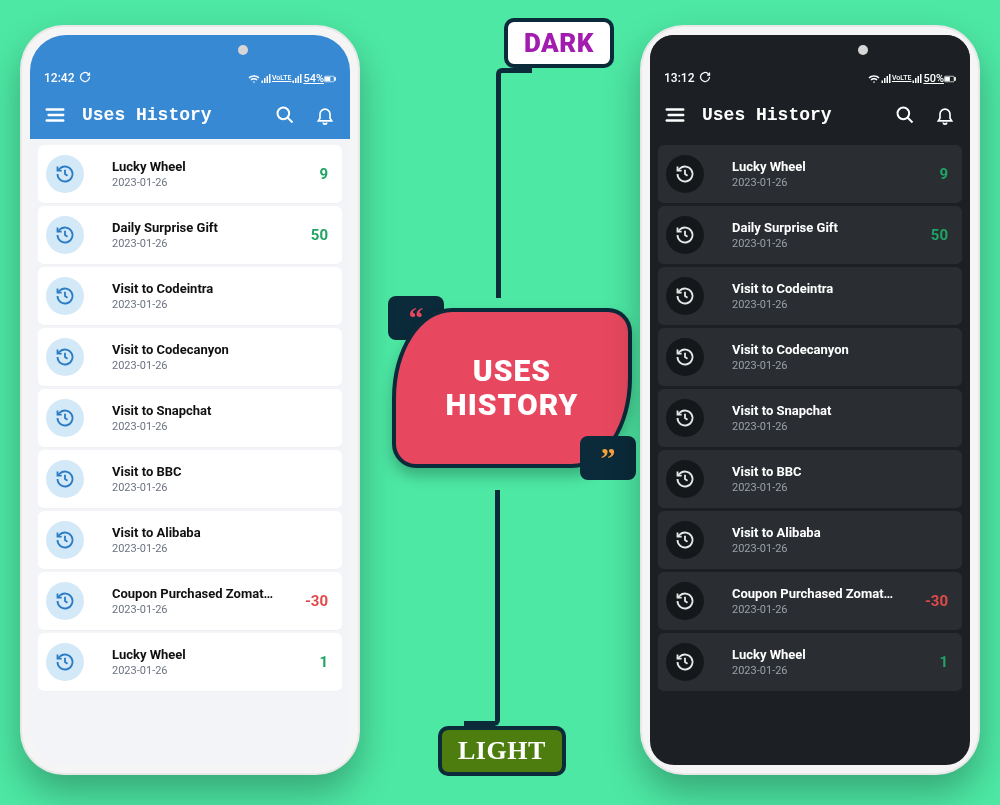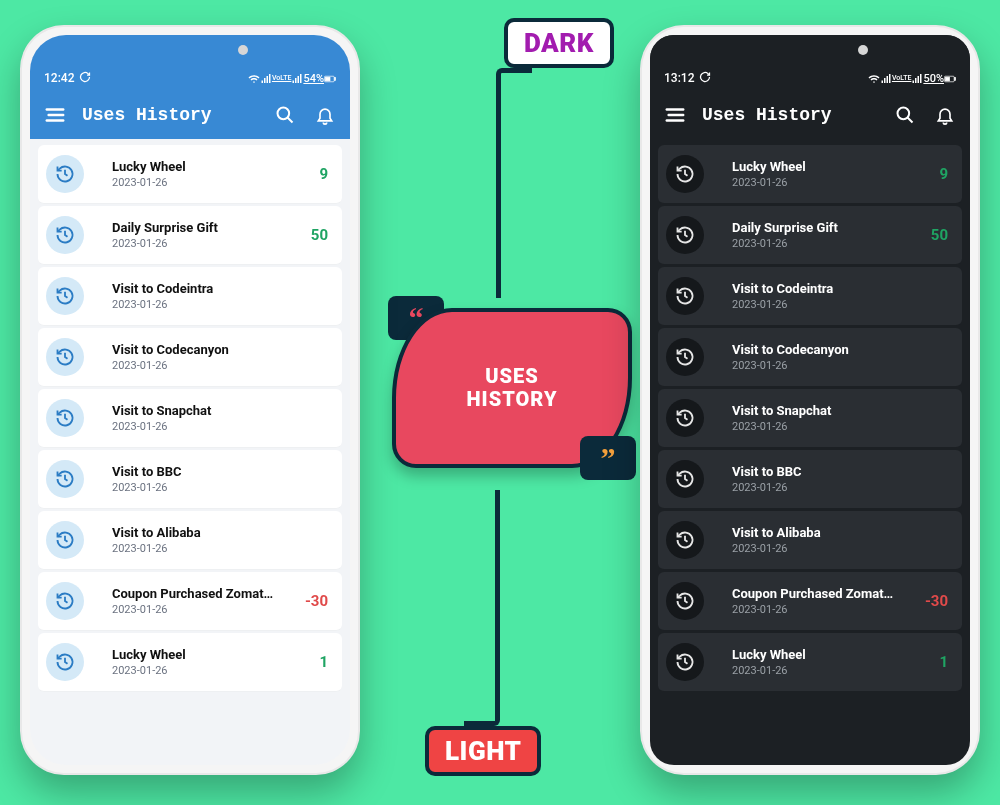--- a/index.html
+++ b/index.html
@@ -100,21 +100,21 @@
   .dark-label, .light-label {
     position: absolute;
     border: 4px solid #0b2a3a;
     border-radius: 10px;
     padding: 6px 16px;
     font-weight: 900;
     font-size: 26px;
     letter-spacing: .5px;
   }
   .dark-label { left: 504px; top: 18px; background: #fff; color: #a21caf; }
-  .light-label { left: 425px; top: 726px; background: #ef4444; color: #fff; border-color: #0b2a3a; }
+  .light-label { left: 438px; top: 726px; background: #4d7c0f; color: #fff; border-color: #0b2a3a; font-family: Liberation Serif, serif; }
 
   .connector {
     position: absolute;
     border: 5px solid #0b2a3a;
   }
   .conn-top { left: 496px; top: 68px; width: 36px; height: 230px; border-right: none; border-bottom: none; border-top-left-radius: 6px; }
   .conn-bottom { left: 464px; top: 490px; width: 36px; height: 236px; border-left: none; border-top: none; border-bottom-right-radius: 6px; }
 
   
   .center-badge {
@@ -125,21 +125,21 @@
   .leaf {
     position: absolute; inset: 10px 0 10px 0;
     background: #e8485f;
     border: 4px solid #0b2a3a;
     border-radius: 60px 24px 60px 24px / 90px 24px 90px 24px;
     display: flex; align-items: center; justify-content: center;
     flex-direction: column;
     color: #fff;
     box-shadow: 0 8px 14px rgba(0,0,0,.25);
   }
-  .leaf .tx { font-size: 20px; font-weight: 900; letter-spacing: 1px; line-height: 1.15; text-align: center; }
+  .leaf .tx { font-size: 30px; font-weight: 900; letter-spacing: 1px; line-height: 1.15; text-align: center; }
   .quote-tab {
     position: absolute;
     background: #0b2a3a;
     width: 56px; height: 44px;
     border-radius: 8px;
     display: flex; align-items: center; justify-content: center;
   }
   .quote-tab.tl { left: -4px; top: -2px; }
   .quote-tab.br { right: -4px; bottom: -2px; }
   .quote-tab span { color: #e8485f; font-size: 30px; font-weight: 900; line-height: 1; font-family: Georgia, serif; }

